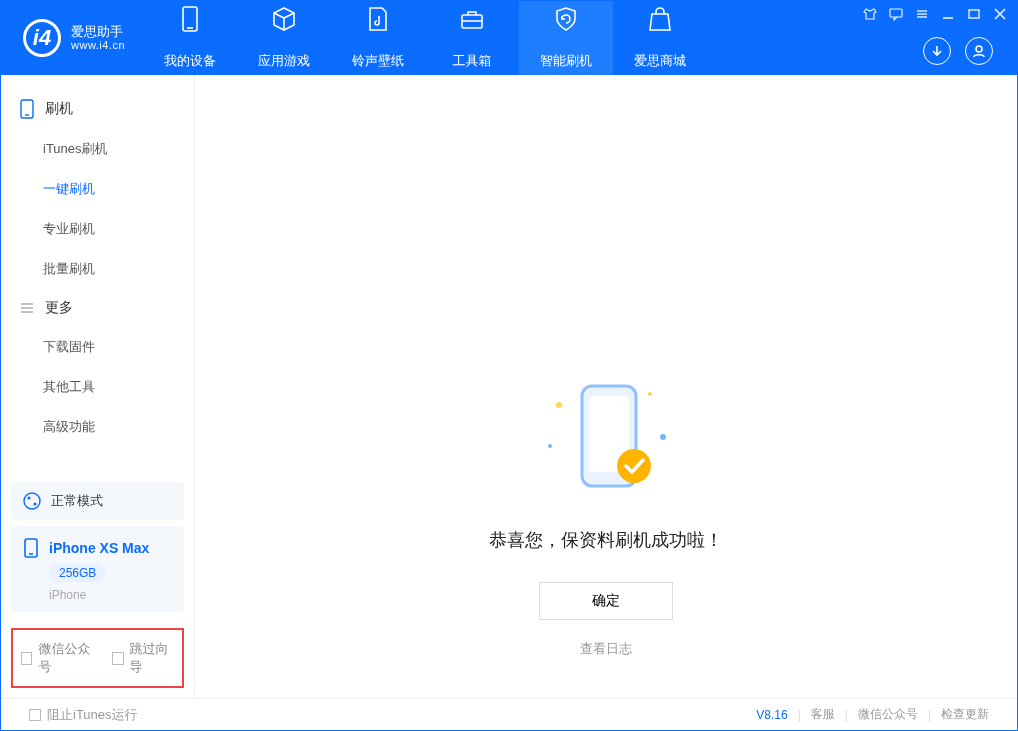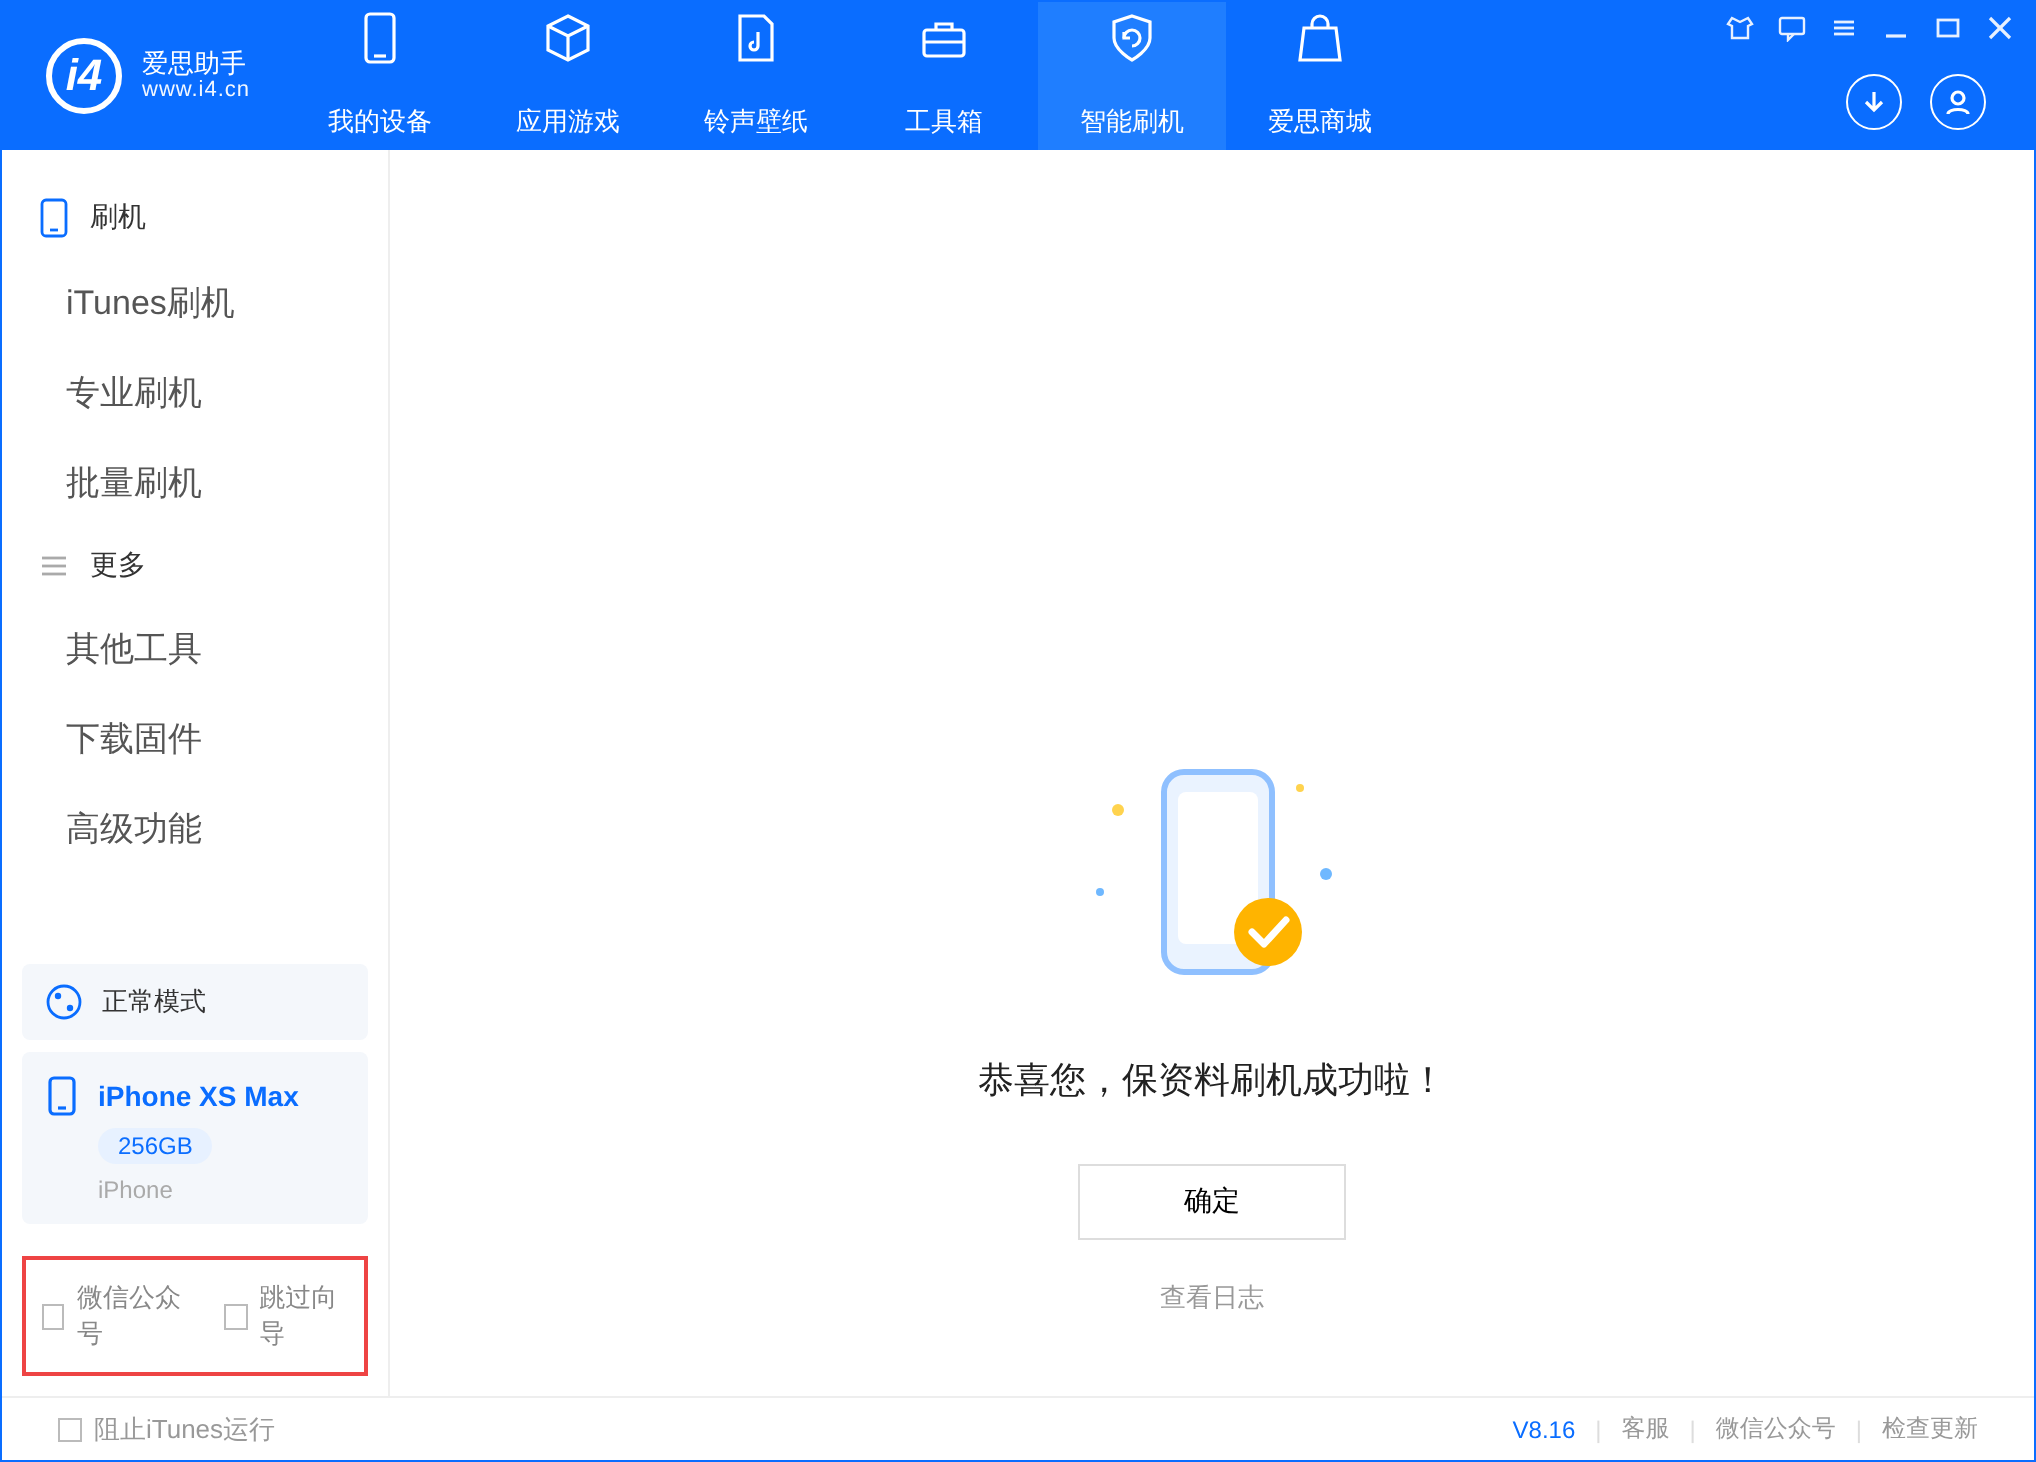--- a/index.html
+++ b/index.html
@@ -27,21 +27,21 @@
 .header-actions { position: absolute; right: 24px; bottom: 10px; display: flex; gap: 14px; }
 .header-actions .circ { width: 28px; height: 28px; border: 1.6px solid #fff; border-radius: 50%; display: flex; align-items: center; justify-content: center; cursor: pointer; }
 .header-actions svg { stroke: #fff; fill: none; }
 
 
 .body { flex: 1; display: flex; min-height: 0; }
 .sidebar { width: 194px; border-right: 1px solid #eee; display: flex; flex-direction: column; }
 .side-scroll { flex: 1; overflow: auto; padding-top: 14px; }
 .side-section-title { display: flex; align-items: center; gap: 10px; padding: 10px 18px; font-size: 14px; color: #333; }
 .side-section-title svg { stroke: #0a6dff; fill: none; }
-.side-item { padding: 11px 18px 11px 32px; font-size: 17px; color: #555; cursor: pointer; }
+.side-item { padding: 11px 18px 11px 42px; font-size: 13px; color: #555; cursor: pointer; }
 .side-item.active { color: #0a6dff; }
 .side-section-title.more-title svg { stroke: #aaa; }
 
 .mode-bar { margin: 0 10px 6px 10px; background: #f4f7fb; border-radius: 4px; padding: 10px 12px; display: flex; align-items: center; gap: 10px; font-size: 13px; color: #333; }
 .mode-bar .dot-icon { width: 18px; height: 18px; }
 
 .device-card { margin: 0 10px 8px 10px; background: #f4f7fb; border-radius: 4px; padding: 12px 12px 10px 12px; }
 .device-row { display: flex; align-items: center; gap: 10px; }
 .device-row svg { stroke: #0a6dff; fill: none; }
 .device-name { color: #0a6dff; font-weight: 600; font-size: 14px; }
@@ -201,33 +201,34 @@
       <div class="side-scroll">
 
         <div class="side-section-title">
           <svg width="16" height="20" viewBox="0 0 16 20">
               <rect x="2" y="1" width="12" height="18" rx="2" stroke-width="1.4"></rect>
               <line x1="6" y1="16" x2="10" y2="16" stroke-width="1.4"></line>
             </svg>
           <span>刷机</span>
         </div>
         <div class="side-item">iTunes刷机</div>
+        <div class="side-item active">一键刷机</div>
         <div class="side-item">专业刷机</div>
         <div class="side-item">批量刷机</div>
 
         <div class="side-section-title more-title">
           <svg width="16" height="16" viewBox="0 0 16 16">
               <line x1="2" y1="4" x2="14" y2="4" stroke-width="1.4"></line>
               <line x1="2" y1="8" x2="14" y2="8" stroke-width="1.4"></line>
               <line x1="2" y1="12" x2="14" y2="12" stroke-width="1.4"></line>
             </svg>
           <span>更多</span>
         </div>
+        <div class="side-item">下载固件</div>
         <div class="side-item">其他工具</div>
-        <div class="side-item">下载固件</div>
         <div class="side-item">高级功能</div>
       </div>
 
       <div class="mode-bar">
         <svg class="dot-icon" width="18" height="18" viewBox="0 0 18 18">
           <circle cx="9" cy="9" r="8" stroke="#0a6dff" fill="none" stroke-width="1.4"></circle>
           <circle cx="6" cy="6" r="1.6" fill="#0a6dff"></circle>
           <circle cx="12" cy="12" r="1.6" fill="#0a6dff"></circle>
         </svg>
         <span>正常模式</span>

